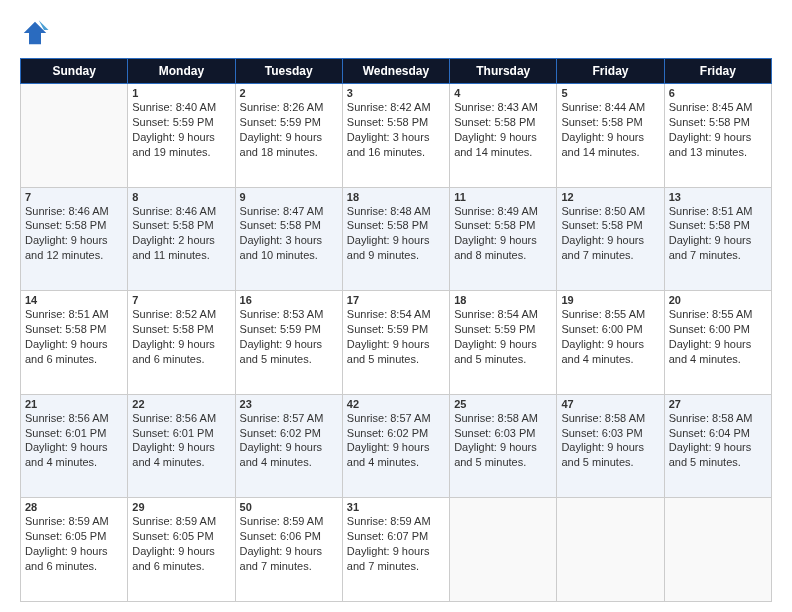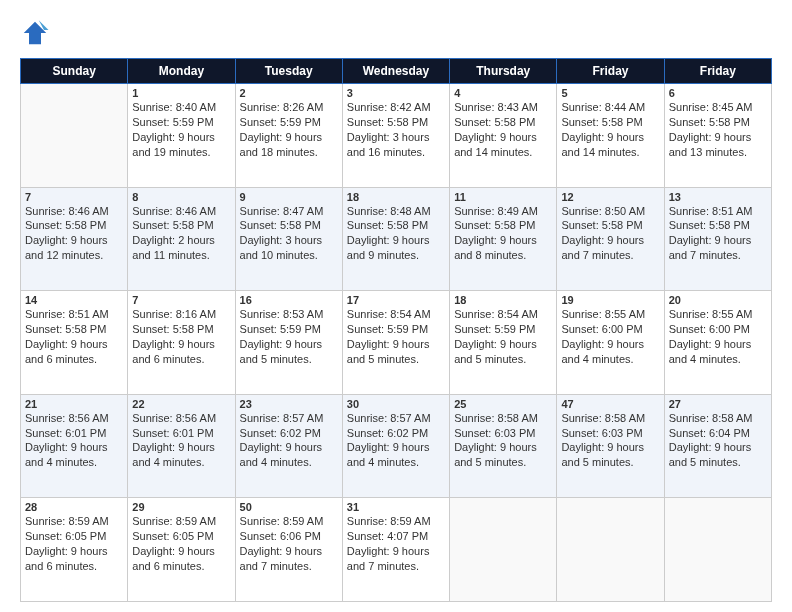--- a/index.html
+++ b/index.html
@@ -180,21 +180,21 @@
             <div class="cell-info"><span>Sunrise: 8:51 AM</span><br><span>Sunset: 5:58 PM</span><br><span>Daylight: 9 hours and 7 minutes.</span></div>
           </td>
         </tr>
         <tr>
           <td>
             <span class="day-num">14</span>
             <div class="cell-info"><span>Sunrise: 8:51 AM</span><br><span>Sunset: 5:58 PM</span><br><span>Daylight: 9 hours and 6 minutes.</span></div>
           </td>
           <td>
             <span class="day-num">7</span>
-            <div class="cell-info"><span>Sunrise: 8:16 AM</span><br><span>Sunset: 5:58 PM</span><br><span>Daylight: 9 hours and 6 minutes.</span></div>
+            <div class="cell-info"><span>Sunrise: 8:52 AM</span><br><span>Sunset: 5:58 PM</span><br><span>Daylight: 9 hours and 6 minutes.</span></div>
           </td>
           <td>
             <span class="day-num">16</span>
             <div class="cell-info"><span>Sunrise: 8:53 AM</span><br><span>Sunset: 5:59 PM</span><br><span>Daylight: 9 hours and 5 minutes.</span></div>
           </td>
           <td>
             <span class="day-num">17</span>
             <div class="cell-info"><span>Sunrise: 8:54 AM</span><br><span>Sunset: 5:59 PM</span><br><span>Daylight: 9 hours and 5 minutes.</span></div>
           </td>
           <td>
@@ -217,21 +217,21 @@
           </td>
           <td>
             <span class="day-num">22</span>
             <div class="cell-info"><span>Sunrise: 8:56 AM</span><br><span>Sunset: 6:01 PM</span><br><span>Daylight: 9 hours and 4 minutes.</span></div>
           </td>
           <td>
             <span class="day-num">23</span>
             <div class="cell-info"><span>Sunrise: 8:57 AM</span><br><span>Sunset: 6:02 PM</span><br><span>Daylight: 9 hours and 4 minutes.</span></div>
           </td>
           <td>
-            <span class="day-num">30</span>
+            <span class="day-num">42</span>
             <div class="cell-info"><span>Sunrise: 8:57 AM</span><br><span>Sunset: 6:02 PM</span><br><span>Daylight: 9 hours and 4 minutes.</span></div>
           </td>
           <td>
             <span class="day-num">25</span>
             <div class="cell-info"><span>Sunrise: 8:58 AM</span><br><span>Sunset: 6:03 PM</span><br><span>Daylight: 9 hours and 5 minutes.</span></div>
           </td>
           <td>
             <span class="day-num">47</span>
             <div class="cell-info"><span>Sunrise: 8:58 AM</span><br><span>Sunset: 6:03 PM</span><br><span>Daylight: 9 hours and 5 minutes.</span></div>
           </td>
@@ -248,21 +248,21 @@
           <td>
             <span class="day-num">29</span>
             <div class="cell-info"><span>Sunrise: 8:59 AM</span><br><span>Sunset: 6:05 PM</span><br><span>Daylight: 9 hours and 6 minutes.</span></div>
           </td>
           <td>
             <span class="day-num">50</span>
             <div class="cell-info"><span>Sunrise: 8:59 AM</span><br><span>Sunset: 6:06 PM</span><br><span>Daylight: 9 hours and 7 minutes.</span></div>
           </td>
           <td>
             <span class="day-num">31</span>
-            <div class="cell-info"><span>Sunrise: 8:59 AM</span><br><span>Sunset: 4:07 PM</span><br><span>Daylight: 9 hours and 7 minutes.</span></div>
+            <div class="cell-info"><span>Sunrise: 8:59 AM</span><br><span>Sunset: 6:07 PM</span><br><span>Daylight: 9 hours and 7 minutes.</span></div>
           </td>
           <td class="empty-cell"></td>
           <td class="empty-cell"></td>
           <td class="empty-cell"></td>
         </tr>
       </tbody>
   </table>
 </div>
 
 </body></html>

